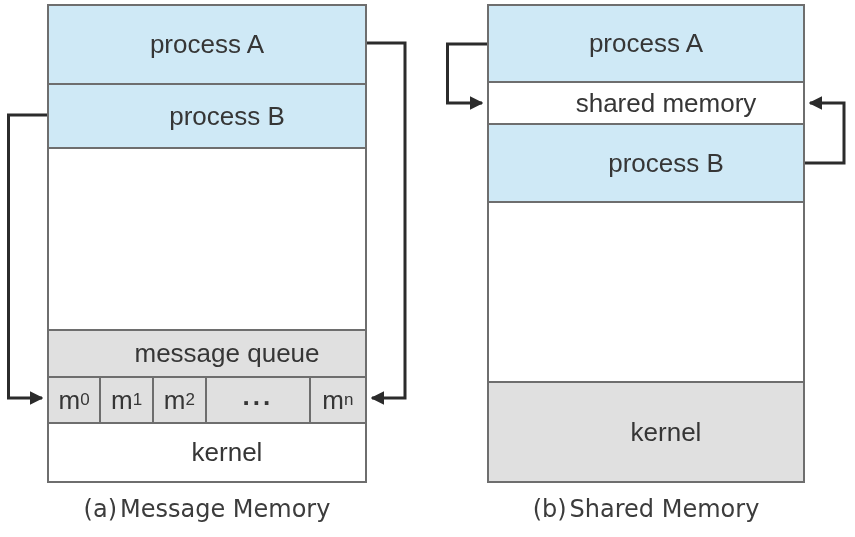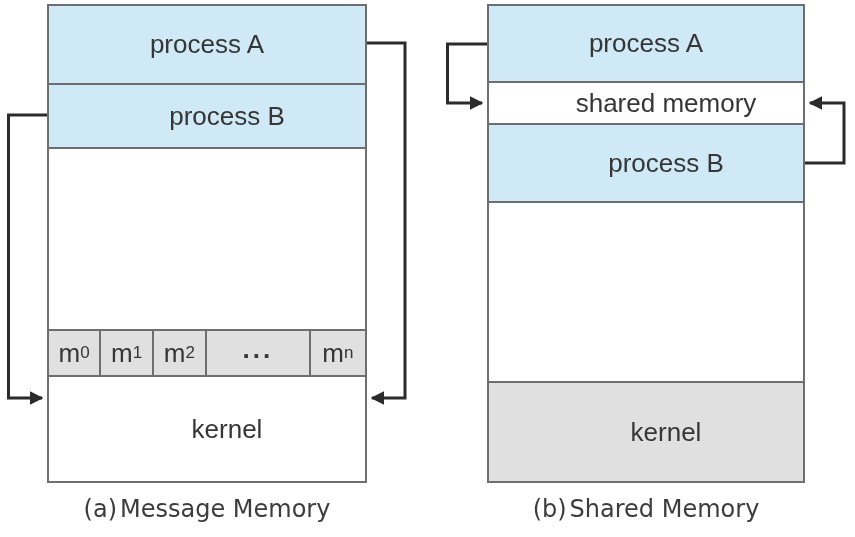--- a/index.html
+++ b/index.html
@@ -68,20 +68,23 @@
 <div class="canvas">
 
   <div class="diagram-box box-left">
     <div class="band blue" style="height:77px;">
       <span>process A</span>
     </div>
     <div class="band blue bt" style="height:64px;">
       <span>process B</span>
     </div>
     <div class="band white bt" style="height:182px;"></div>
+    <div class="band gray bt" style="height:47px;">
+      <span>message queue</span>
+    </div>
     <div class="cells-row" style="height:46px;">
       <div class="cell" style="flex:52 0 0;">
         <span>m</span>
           <sub>0</sub>
       </div>
       <div class="cell" style="flex:52 0 0;">
         <span>m</span>
           <sub>1</sub>
       </div>
       <div class="cell" style="flex:53 0 0;">

